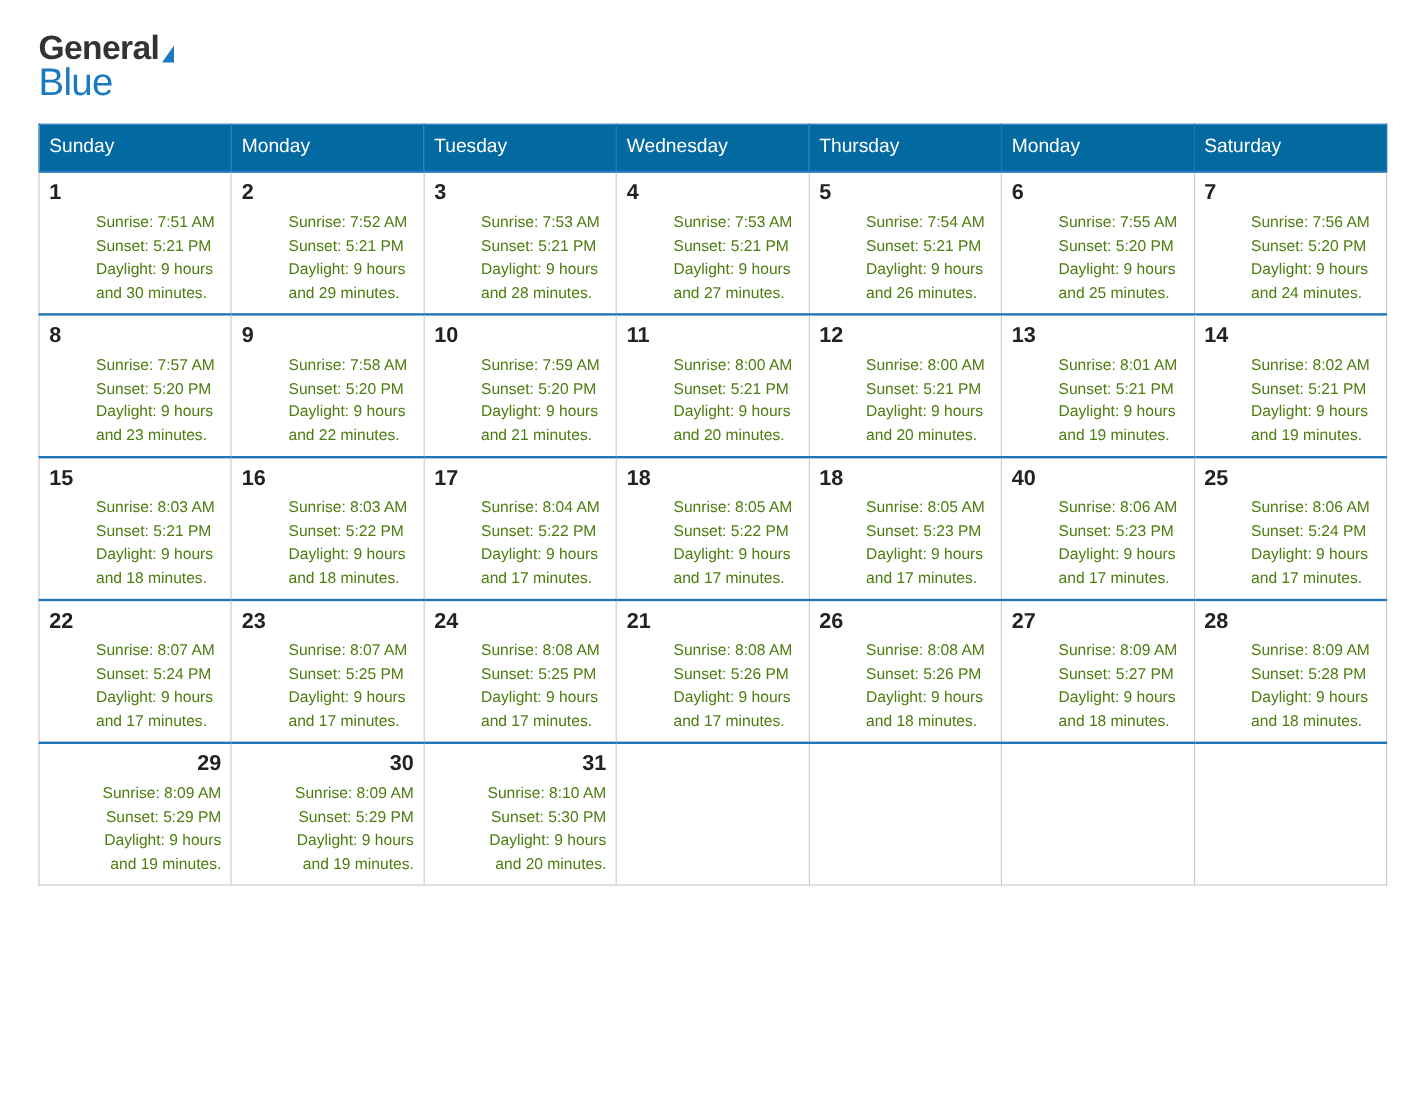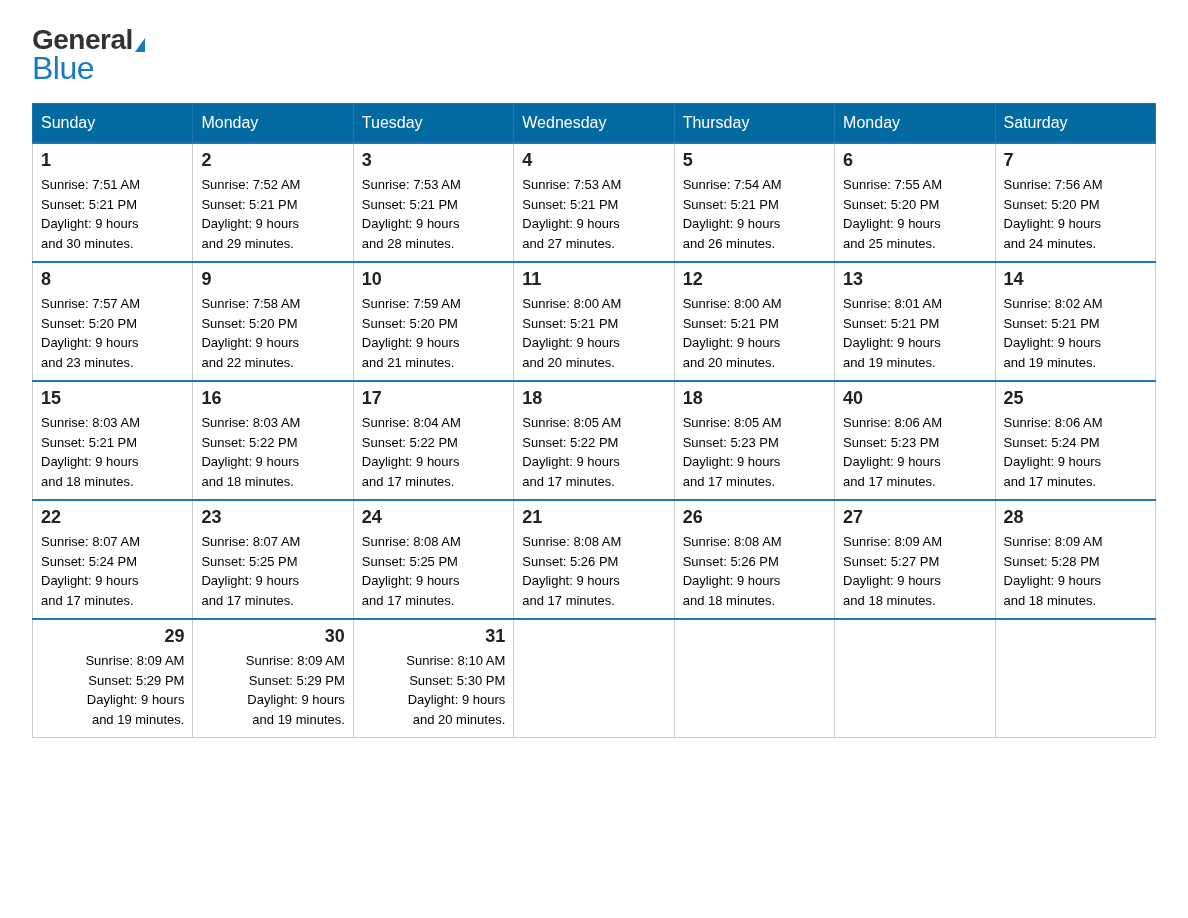--- a/index.html
+++ b/index.html
@@ -83,21 +83,22 @@
     .day-number {
       font-size: 18px;
       font-weight: bold;
       color: #222;
       margin-bottom: 4px;
       display: block;
     }
     .day-info {
       font-size: 13px;
       line-height: 1.5;
-      color: #000000;
+      color: #4d7c0f;
+      margin-left: 39px;
     }
     .empty-cell {
       background: #fff;
       border-top: 2px solid #2176b8;
     }
     tbody tr:last-child td {
       height: 110px;
       text-align: right;
     }
   </style>

